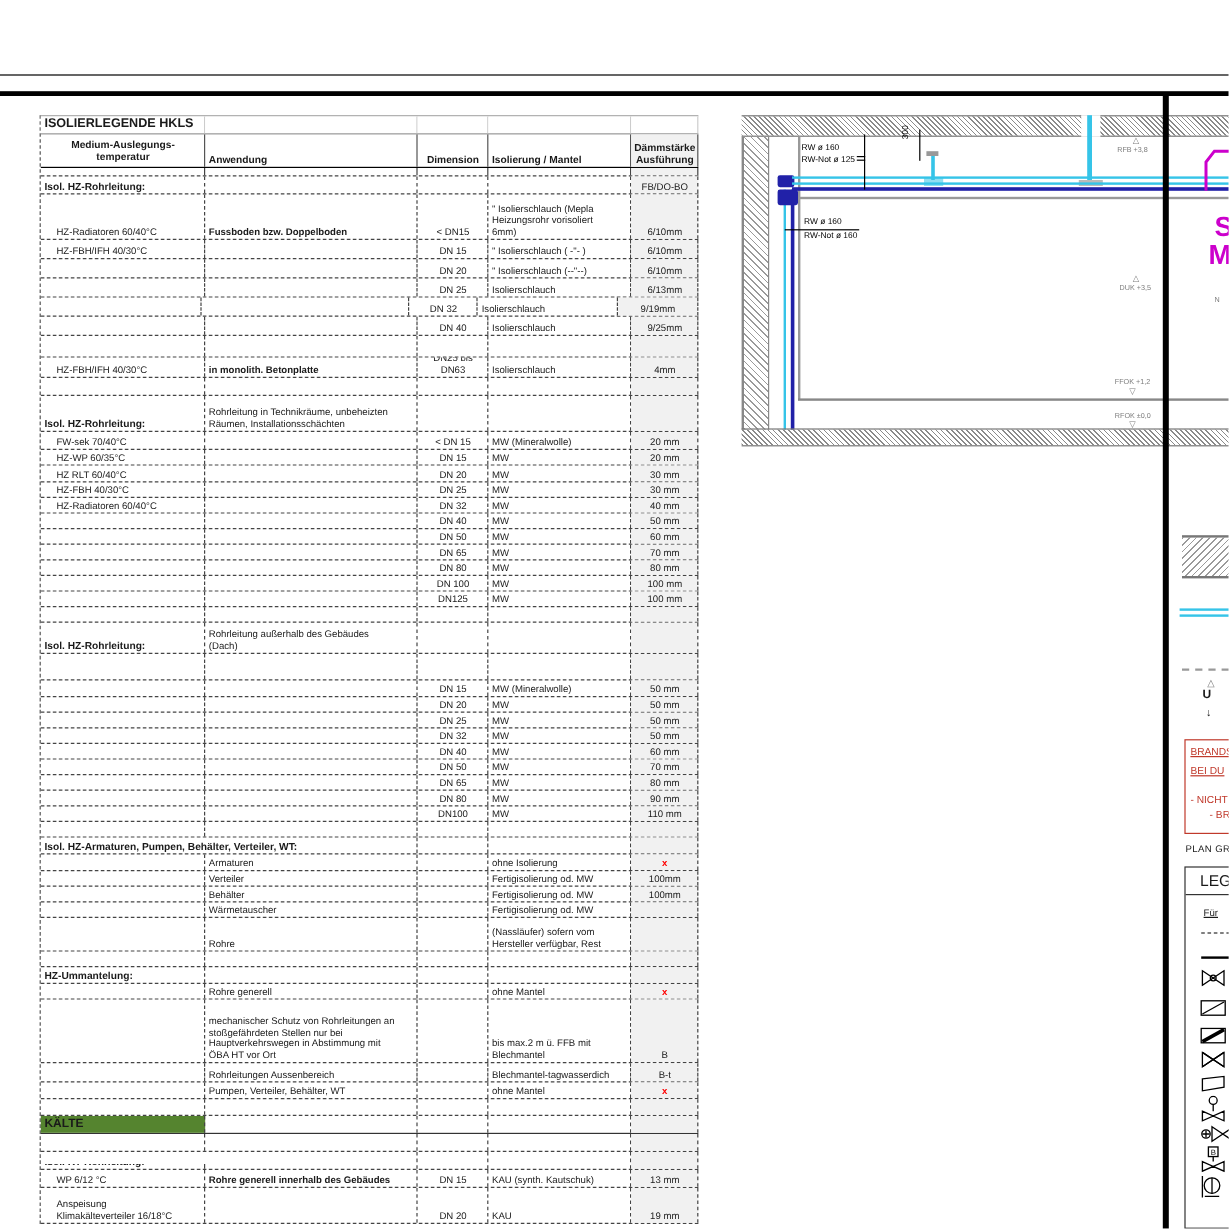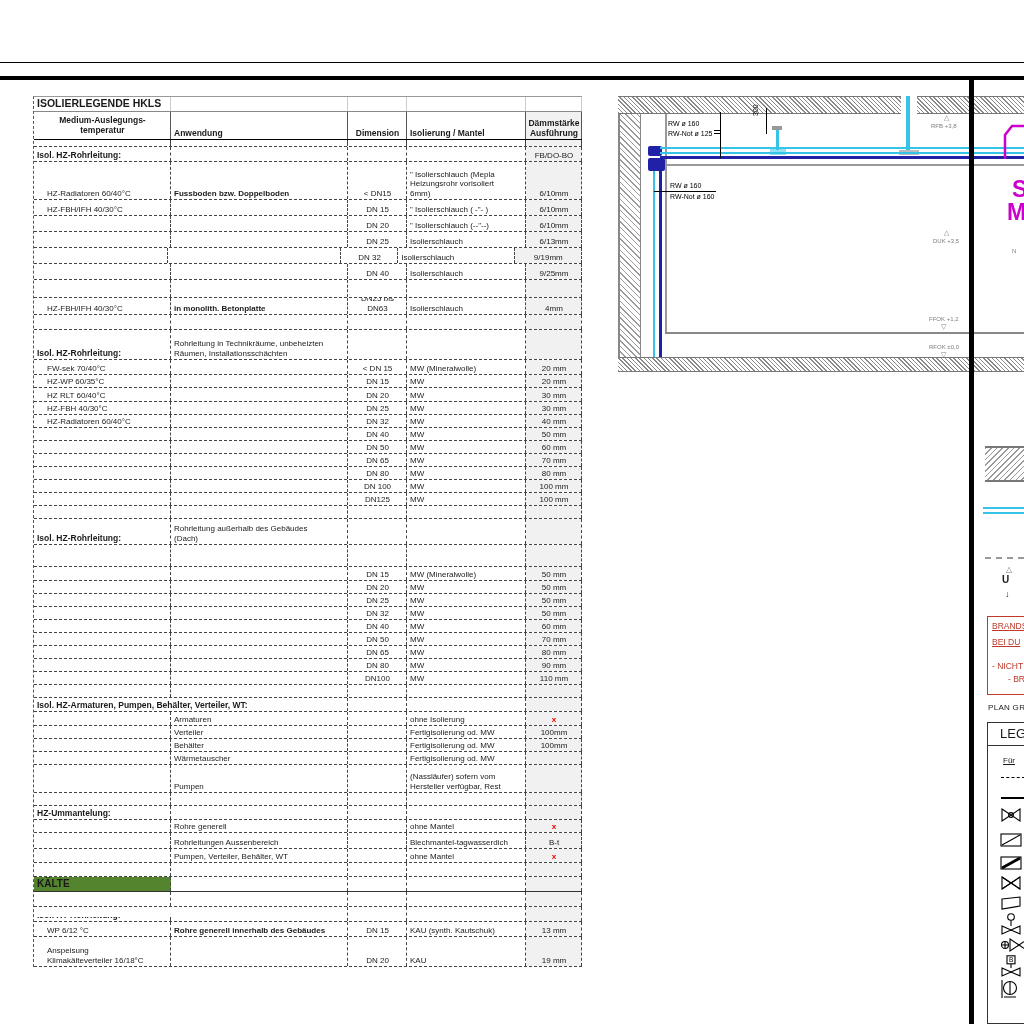--- a/index.html
+++ b/index.html
@@ -347,21 +347,21 @@
       </div>
       <div class="trow d" style="height: 13px; justify-content: flex-end;">
         <div class="tcell c0" style="width: 137px;"></div>
         <div class="tcell c1" style="width: 177px;">Wärmetauscher</div>
         <div class="tcell c2" style="width: 59px;"></div>
         <div class="tcell c3" style="width: 119px;">Fertigisolierung od. MW</div>
         <div class="tcell c4" style="width: 56px;"></div>
       </div>
       <div class="trow d" style="height: 28px;">
         <div class="tcell c0" style="width: 137px;"></div>
-        <div class="tcell c1" style="width: 177px;">Pumpen</div>
+        <div class="tcell c1" style="width: 177px;">Rohre</div>
         <div class="tcell c2" style="width: 59px;"></div>
         <div class="tcell c3" style="width: 119px;">(Nassläufer) sofern vom
 Hersteller verfügbar, Rest</div>
         <div class="tcell c4" style="width: 56px;"></div>
       </div>
       <div class="trow sp" style="height: 13px;">
         <div class="tcell c0" style="width: 137px;"></div>
         <div class="tcell c1" style="width: 177px;"></div>
         <div class="tcell c2" style="width: 59px;"></div>
         <div class="tcell c3" style="width: 119px;"></div>
@@ -373,20 +373,31 @@
         <div class="tcell c2" style="width: 59px;"></div>
         <div class="tcell c3" style="width: 119px;"></div>
         <div class="tcell c4" style="width: 56px;"></div>
       </div>
       <div class="trow d" style="height: 13px;">
         <div class="tcell c0" style="width: 137px;"></div>
         <div class="tcell c1" style="width: 177px;">Rohre generell</div>
         <div class="tcell c2" style="width: 59px;"></div>
         <div class="tcell c3" style="width: 119px;">ohne Mantel</div>
         <div class="tcell c4 redx" style="width: 56px;">x</div>
+      </div>
+      <div class="trow d" style="height: 53px;">
+        <div class="tcell c0" style="width: 137px;"></div>
+        <div class="tcell c1" style="width: 177px;">mechanischer Schutz von Rohrleitungen an
+stoßgefährdeten Stellen nur bei
+Hauptverkehrswegen in Abstimmung mit
+ÖBA HT vor Ort</div>
+        <div class="tcell c2" style="width: 59px;"></div>
+        <div class="tcell c3" style="width: 119px;">bis max.2 m ü. FFB mit
+Blechmantel</div>
+        <div class="tcell c4" style="width: 56px;">B</div>
       </div>
       <div class="trow d" style="height: 16px;">
         <div class="tcell c0" style="width: 137px;"></div>
         <div class="tcell c1" style="width: 177px;">Rohrleitungen Aussenbereich</div>
         <div class="tcell c2" style="width: 59px;"></div>
         <div class="tcell c3" style="width: 119px;">Blechmantel-tagwasserdich</div>
         <div class="tcell c4" style="width: 56px;">B-t</div>
       </div>
       <div class="trow d" style="height: 14px;">
         <div class="tcell c0" style="width: 137px;"></div>

